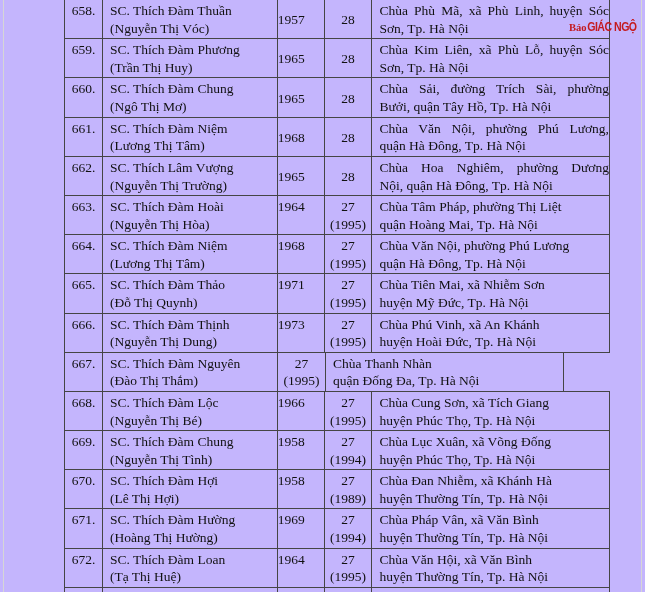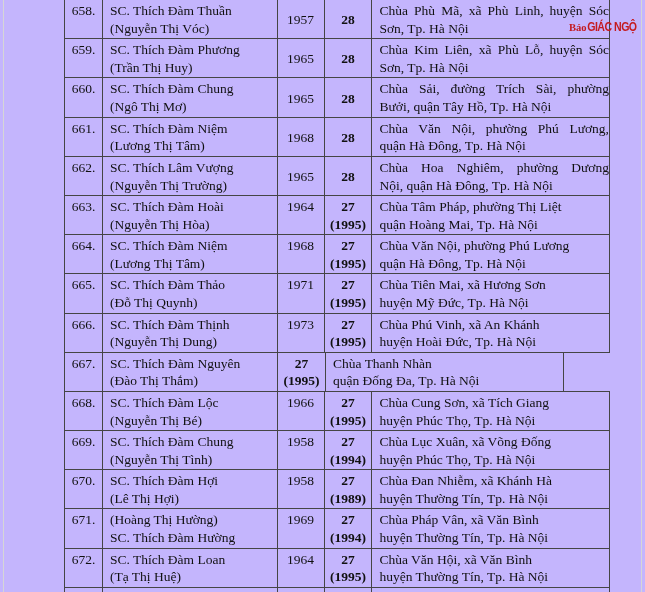--- a/index.html
+++ b/index.html
@@ -46,22 +46,22 @@
     font-size: 13.5px;
     line-height: 17.8px;
     padding-top: 2px;
     overflow: hidden;
     display: flex;
     flex-direction: column;
     justify-content: flex-start;
   }
   .c-num  { width: 38px;  text-align: center; }
   .c-name { width: 175px; padding-left: 7px; padding-right: 13px; }
-  .c-year { width: 47px;  text-align: center; }
-  .c-age  { width: 48px;  text-align: center; font-weight: bold; }
+  .c-year { width: 47px;  text-align: left; }
+  .c-age  { width: 48px;  text-align: center; }
   .c-addr { width: 238px; padding-left: 7px; }
 
   .line { display: block; white-space: nowrap; }
   .c-addr .line { white-space: normal; }
 
   
   .row.centered .c-year, .row.centered .c-age { justify-content: center; }
   .row.centered .a1 { text-align: justify; text-align-last: justify; }
 
   .watermark {
@@ -246,21 +246,21 @@
       <span class="line">(Đỗ Thị Quynh)</span>
     </div>
     <div class="cell c-year">
       <span class="line">1971</span>
     </div>
     <div class="cell c-age">
       <span class="line age1">27</span>
       <span class="line age2">(1995)</span>
     </div>
     <div class="cell c-addr">
-      <span class="line a1">Chùa Tiên Mai, xã Hương Sơn</span>
+      <span class="line a1">Chùa Tiên Mai, xã Nhiễm Sơn</span>
       <span class="line a2">huyện Mỹ Đức, Tp. Hà Nội</span>
     </div>
   </div>
       <div class="row">
     <div class="cell c-num">
       <span class="line">666.</span>
     </div>
     <div class="cell c-name">
       <span class="line">SC. Thích Đàm Thịnh</span>
       <span class="line">(Nguyễn Thị Dung)</span>
@@ -352,22 +352,22 @@
     <div class="cell c-addr">
       <span class="line a1">Chùa Đan Nhiễm, xã Khánh Hà</span>
       <span class="line a2">huyện Thường Tín, Tp. Hà Nội</span>
     </div>
   </div>
       <div class="row">
     <div class="cell c-num">
       <span class="line">671.</span>
     </div>
     <div class="cell c-name">
+      <span class="line">SC. Thích Đàm Hường</span>
       <span class="line">(Hoàng Thị Hường)</span>
-      <span class="line">SC. Thích Đàm Hường</span>
     </div>
     <div class="cell c-year">
       <span class="line">1969</span>
     </div>
     <div class="cell c-age">
       <span class="line age1">27</span>
       <span class="line age2">(1994)</span>
     </div>
     <div class="cell c-addr">
       <span class="line a1">Chùa Pháp Vân, xã Văn Bình</span>

